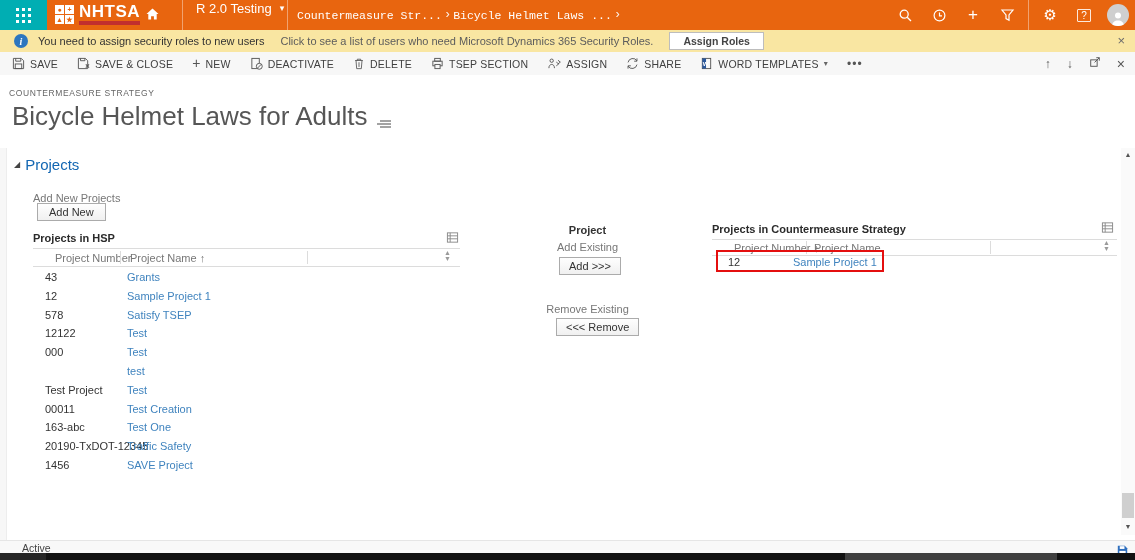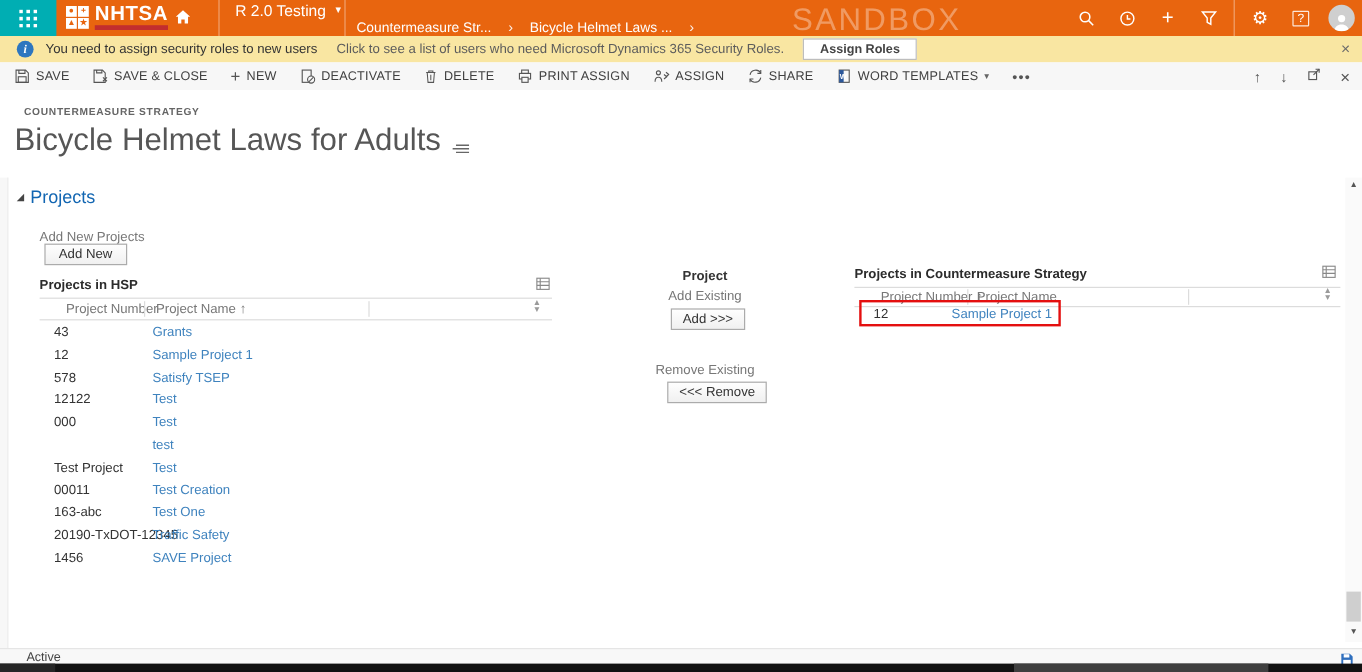--- a/index.html
+++ b/index.html
@@ -11,21 +11,21 @@
   .topnav { position:absolute; left:0; top:0; width:1135px; height:30px; background:#E8650F; color:#fff; }
   .waffle { position:absolute; left:0; top:0; width:47px; height:30px; background:#00AEB3; display:flex; align-items:center; justify-content:center; cursor:pointer; }
   .brand { position:absolute; left:55px; top:3px; display:flex; align-items:center; gap:5px; }
   .mini-grid { display:grid; grid-template-columns:9px 9px; grid-template-rows:9px 9px; gap:1px; }
   .mini-grid span { background:#fff; color:#E8650F; font-size:7px; line-height:9px; text-align:center; font-weight:bold; }
   .brand-text { display:flex; flex-direction:column; }
   .brand-name { font-size:17px; font-weight:800; letter-spacing:.5px; line-height:17px; }
   .brand-bar { height:4px; background:#C22E2E; margin-top:1px; }
   .nav-divider { position:absolute; top:0; width:1px; height:30px; background:rgba(255,255,255,.4); }
   .org { position:absolute; left:196px; top:0; height:16px; display:flex; align-items:center; gap:8px; font-size:13px; cursor:pointer; }
-  .crumbs { position:absolute; left:297px; top:0; height:30px; display:flex; align-items:flex-end; gap:14px; font-size:11.5px; }
+  .crumbs { position:absolute; left:297px; top:0; height:30px; display:flex; align-items:center; gap:2px; font-size:11.5px;font-family:Liberation Mono, monospace; }
   .crumb { cursor:pointer; }
   .crumb-sep { font-size:12px; opacity:.9; }
   .sandbox { position:absolute; left:660px; top:1px; font-size:26px; font-weight:300; letter-spacing:2px; color:rgba(255,255,255,.35); }
   .nav-icons { position:absolute; right:0; top:0; height:30px; display:flex; align-items:center; }
   .nav-ic { width:34px; height:30px; display:flex; align-items:center; justify-content:center; cursor:pointer; font-size:14px; color:#fff; }
   .help-box { font-size:10px; border:1px solid rgba(255,255,255,.85); padding:0 3px; line-height:11px; border-radius:1px; }
   .avatar-circle { width:22px; height:22px; border-radius:50%; background:#cfcfcf; overflow:hidden; display:flex; align-items:flex-end; justify-content:center; }
 
   
   .notif { position:absolute; left:0; top:30px; width:1135px; height:22px; background:#F9E6A2; display:flex; align-items:center; }
@@ -39,21 +39,21 @@
   .cmdbar { position:absolute; left:0; top:52px; width:1135px; height:23px; background:#f7f7f7; display:flex; align-items:center; padding-left:12px; }
   .cmd-item { display:inline-flex; align-items:center; gap:5px; margin-right:19px; font-size:10.5px; color:#404040; letter-spacing:.2px; cursor:pointer; white-space:nowrap; }
   .cmd-item svg { display:block; }
   .cmd-plus { font-size:14px; color:#555; line-height:13px; }
   .cmd-chevron { font-size:8px; color:#666; }
   .cmd-more { font-size:12px; color:#555; letter-spacing:1px; cursor:pointer; }
   .cmd-right { position:absolute; right:10px; top:0; height:23px; display:flex; align-items:center; gap:16px; color:#555; }
   .cmd-right .ctl { font-size:12px; cursor:pointer; }
 
   
-  .entity-label { position:absolute; left:20px; top:88px; font-size:8.5px; letter-spacing:.6px; color:#666;font-weight:bold; }
+  .entity-label { position:absolute; left:9px; top:88px; font-size:8.5px; letter-spacing:.6px; color:#666; }
   .page-title { position:absolute; left:12px; top:97px; font-size:26px; font-weight:300; color:#565656; display:flex; align-items:center; gap:10px; }
   .title-ic { margin-top:8px; cursor:pointer; }
 
   
   .left-gutter { position:absolute; left:0; top:148px; width:7px; height:392px; background:#f7f7f7; border-right:1px solid #ededed; }
   .section-head { position:absolute; left:14px; top:156px; font-size:15px; color:#1266B2; display:flex; align-items:center; gap:5px; cursor:pointer; }
   .section-tri { font-size:8px; color:#444; }
 
   .addnew-label { position:absolute; left:33px; top:192px; font-size:11px; color:#777; }
   .btn { font-size:11px; color:#333; background:linear-gradient(#fefefe,#f0f0f0); border:1px solid #ababab; cursor:pointer; }
@@ -143,21 +143,20 @@
 
     <span class="nav-divider" style="left:287px"></span>
 
     <div class="crumbs">
       <span class="crumb">Countermeasure Str...</span>
       <span class="crumb-sep">›</span>
       <span class="crumb">Bicycle Helmet Laws ...</span>
       <span class="crumb-sep">›</span>
     </div>
 
-    <span class="sandbox">SANDBOX</span>
 
     <div class="nav-icons">
       <span class="nav-ic">
         <svg width="15" height="15" viewBox="0 0 15 15">
             <circle cx="6.2" cy="6.2" r="4" fill="none" stroke="#fff" stroke-width="1.3"></circle>
             <line x1="9.2" y1="9.2" x2="13" y2="13" stroke="#fff" stroke-width="1.3"></line>
           </svg>
       </span>
       <span class="nav-ic">
         <svg width="15" height="15" viewBox="0 0 15 15">
@@ -232,21 +231,21 @@
           <line x1="7" y1="5.5" x2="7" y2="11" stroke="#555" stroke-width="1"></line>
         </svg>
       <span>DELETE</span>
     </span>
     <span class="cmd-item">
       <svg width="13" height="13" viewBox="0 0 14 14">
           <rect x="4" y="1.5" width="6" height="3" fill="none" stroke="#555" stroke-width="1"></rect>
           <rect x="2" y="4.5" width="10" height="5" fill="none" stroke="#555" stroke-width="1"></rect>
           <rect x="4.2" y="8" width="5.6" height="4.5" fill="#f7f7f7" stroke="#555" stroke-width="1"></rect>
         </svg>
-      <span>PRINT ASSIGN</span>
+      <span>TSEP SECTION</span>
     </span>
     <span class="cmd-item">
       <svg width="14" height="13" viewBox="0 0 15 14">
           <circle cx="5" cy="4" r="1.8" fill="none" stroke="#555" stroke-width="1"></circle>
           <path d="M2 12 c0-2.6 1.4-4 3-4 s3 1.4 3 4" fill="none" stroke="#555" stroke-width="1"></path>
           <path d="M10 5.5 l2.5 2 -2.5 2" fill="none" stroke="#555" stroke-width="1"></path>
           <path d="M11.8 3.5 l2.5 2 -2.5 2" fill="none" stroke="#555" stroke-width="1"></path>
         </svg>
       <span>ASSIGN</span>
     </span>

